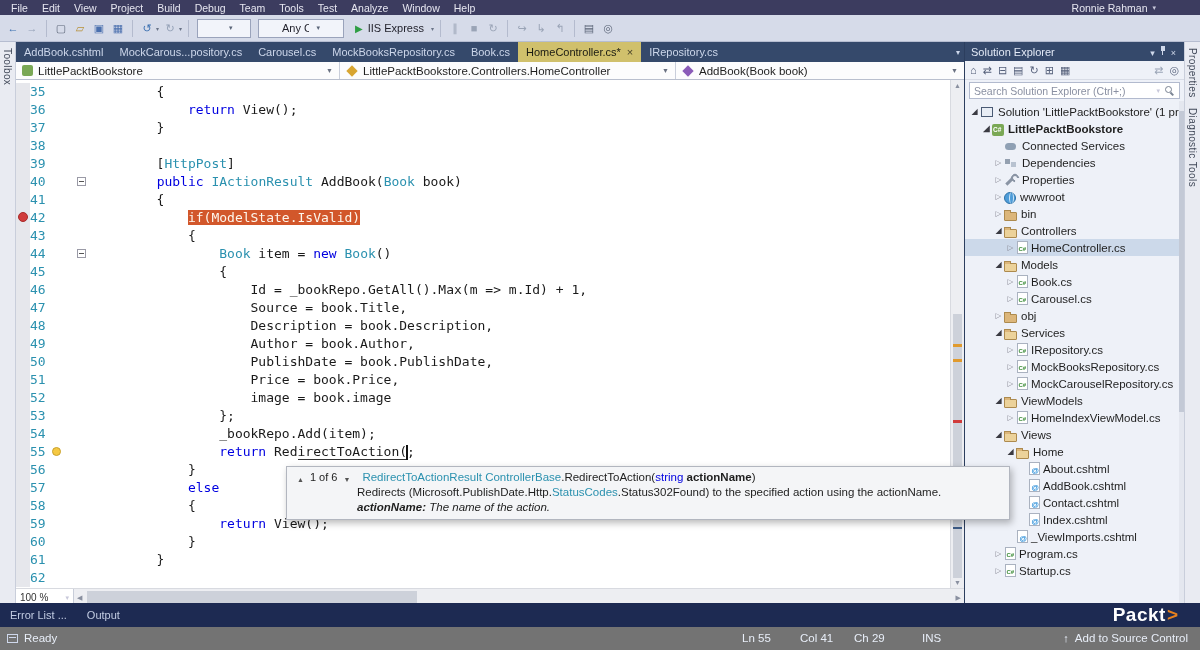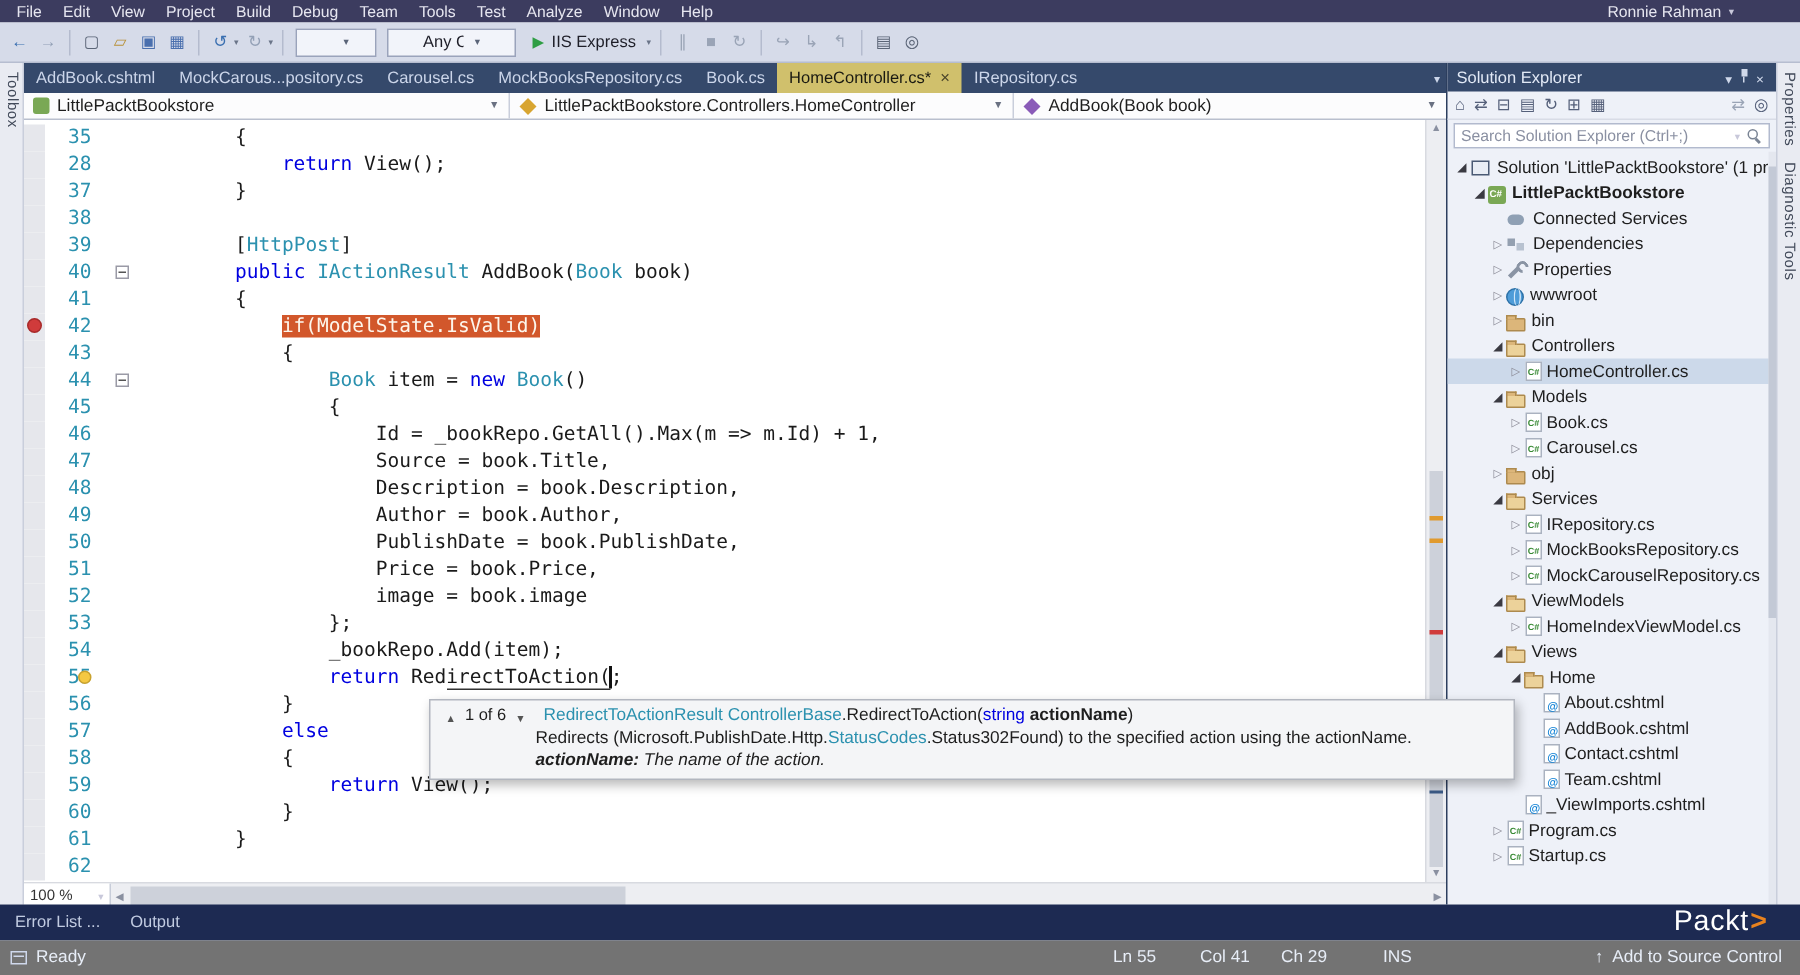--- a/index.html
+++ b/index.html
@@ -54,21 +54,21 @@
   .bc-icon{width:11px;height:11px;flex:none;position:relative}
   .bc-proj{background:#7aa855;border-radius:2px}
   .bc-class{background:#d8a531;width:8px;height:8px;transform:rotate(45deg);margin:0 2px}
   .bc-method{background:#8a5bb8;width:8px;height:8px;transform:rotate(45deg);margin:0 2px}
 
   
   .editor{position:absolute;left:16px;top:80px;width:948px;height:508px;background:#fff;overflow:hidden;padding-top:3px}
   .code-line{display:flex;height:18px;line-height:18px;font-family:"DejaVu Sans Mono",monospace;font-size:13px}
   .gut-bp{width:14px;flex:none;background:#e6e7ec}
   .bp-dot{display:block;width:10px;height:10px;border-radius:50%;background:#d03b3b;border:1px solid #a82a2a;margin:3px auto 0}
-  .gut-num{width:38px;flex:none;text-align:right;padding-right:7px;color:#2b91af}
+  .gut-num{width:38px;flex:none;padding-right:7px;color:#2b91af}
   .gut-fold{width:26px;flex:none;position:relative}
   .fold-box{position:absolute;left:9px;top:4px;width:9px;height:9px;border:1px solid #9a9aa6;background:#fff}
   .fold-box::before{content:"";position:absolute;left:1px;right:1px;top:3px;height:1px;background:#555}
   .bulb{position:absolute;left:-16px;top:4px;width:9px;height:9px;border-radius:50%;background:#f5c842;border:1px solid #c9a22e}
   .line-text{white-space:pre}
   .tok-p{color:#1a1a1a}.tok-k{color:#0000e0}.tok-t{color:#2b91af}
   .tok-hl{background:#d2572b;color:#fdf6ec}
   .tok-u{color:#1a1a1a;border-bottom:1px solid #333}
   .caret{display:inline-block;width:1.4px;height:15px;background:#111;vertical-align:middle;margin:0 -0.7px}
 
@@ -152,21 +152,21 @@
   .ic-cs{background:#fff;border:1px solid #aab2c0;width:11px;height:13px;left:1px}
   .ic-cs::before{content:"C#";position:absolute;left:0.5px;top:3.5px;font-size:6px;font-weight:bold;color:#388a34}
   .ic-cshtml{background:#fff;border:1px solid #aab2c0;width:11px;height:13px;left:1px}
   .ic-cshtml::before{content:"@";position:absolute;left:1.5px;top:2.5px;font-size:7.5px;font-weight:bold;color:#0d7fd4}
 
   
   .bottom-band{position:absolute;left:0;top:603px;width:1200px;height:24px;background:#1d2a52;
                display:flex;align-items:center;padding:0 10px;gap:20px}
   .bpanel-tab{color:#c2cce2;font-size:11px;white-space:nowrap}
   .brand{margin-left:auto;display:flex;align-items:baseline;margin-right:12px}
-  .brand-name{color:#fff;font-weight:normal;font-size:19px;letter-spacing:.5px}
+  .brand-name{color:#fff;font-weight:bold;font-size:19px;letter-spacing:.5px}
   .brand-arrow{color:#e8821e;font-weight:bold;font-size:19px;margin-left:1px}
 
   
   .statusbar{position:absolute;left:0;top:627px;width:1200px;height:23px;background:#737373;
              color:#e8eef8;font-size:11.5px;line-height:23px}
   .sb-item{position:absolute;top:0;white-space:nowrap}
   .sb-icon{position:absolute;left:7px;top:7px;width:11px;height:9px;border:1px solid #cfd8ec}
   .sb-icon::before{content:"";position:absolute;left:1px;top:2px;right:1px;height:1px;background:#cfd8ec}
   .sb-ready{left:24px}
   .sb-ln{left:742px}.sb-col{left:800px}.sb-ch{left:854px}.sb-ins{left:922px}
@@ -305,21 +305,21 @@
   <div class="editor">
     <div id="code-lines">
         <div class="code-line">
           <span class="gut-bp"></span>
           <span class="gut-num">35</span>
           <span class="gut-fold"></span>
           <span class="line-text"><span class="tok-p">        {</span></span>
         </div>
         <div class="code-line">
           <span class="gut-bp"></span>
-          <span class="gut-num">28</span>
+          <span class="gut-num">36</span>
           <span class="gut-fold"></span>
           <span class="line-text"><span class="tok-p">            </span><span class="tok-k">return</span><span class="tok-p"> View();</span></span>
         </div>
         <div class="code-line">
           <span class="gut-bp"></span>
           <span class="gut-num">37</span>
           <span class="gut-fold"></span>
           <span class="line-text"><span class="tok-p">        }</span></span>
         </div>
         <div class="code-line">
@@ -651,21 +651,21 @@
           <span class="tree-label">AddBook.cshtml</span>
         </div>
         <div class="tree-row" style="padding-left: 52px;">
           <span class="expander"></span>
           <span class="tree-icon ic-cshtml"></span>
           <span class="tree-label">Contact.cshtml</span>
         </div>
         <div class="tree-row" style="padding-left: 52px;">
           <span class="expander"></span>
           <span class="tree-icon ic-cshtml"></span>
-          <span class="tree-label">Team.cshtml</span>
+          <span class="tree-label">Index.cshtml</span>
         </div>
         <div class="tree-row" style="padding-left: 40px;">
           <span class="expander"></span>
           <span class="tree-icon ic-cshtml"></span>
           <span class="tree-label">_ViewImports.cshtml</span>
         </div>
         <div class="tree-row" style="padding-left: 28px;">
           <span class="expander exp-c">▷</span>
           <span class="tree-icon ic-cs"></span>
           <span class="tree-label">Program.cs</span>

